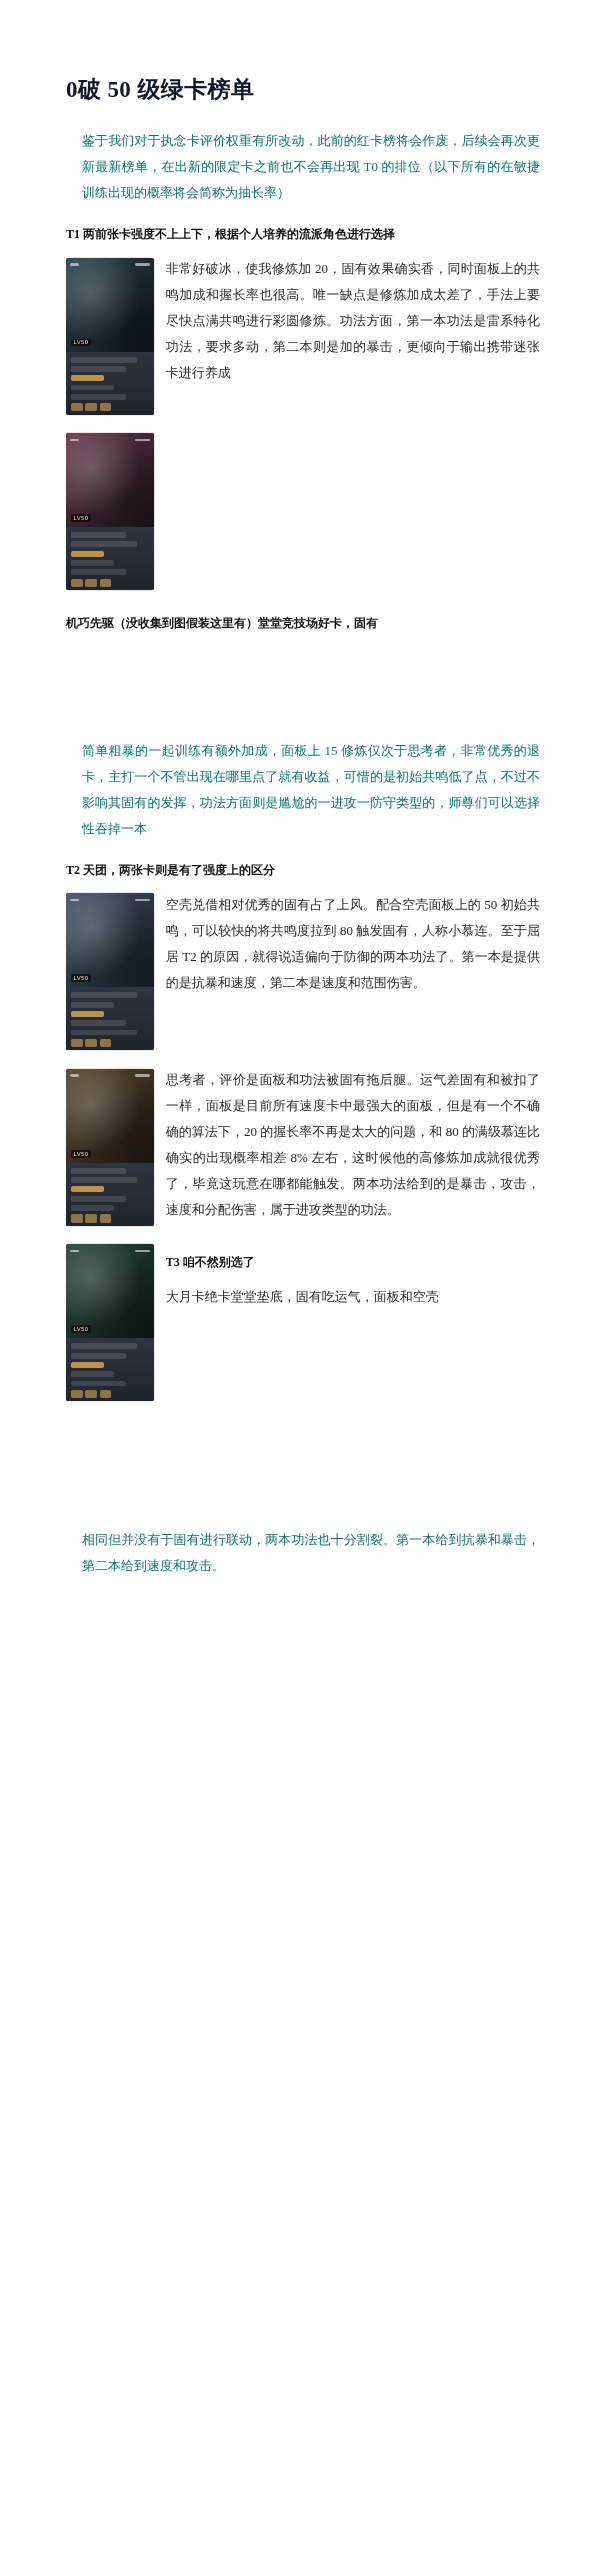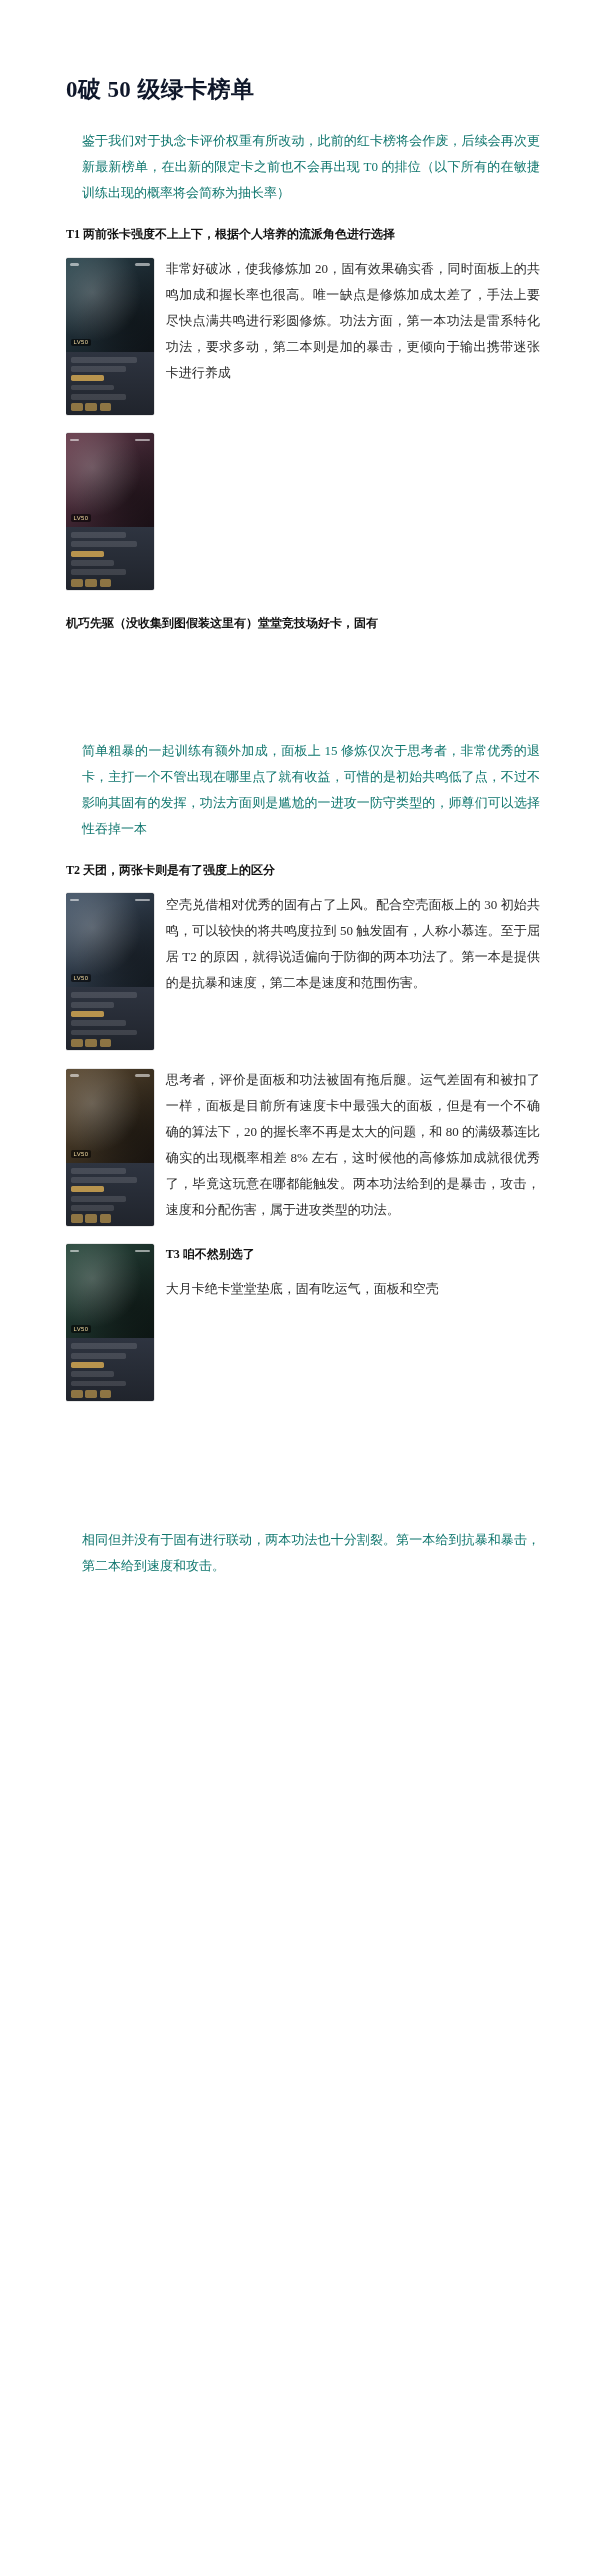--- a/index.html
+++ b/index.html
@@ -238,21 +238,21 @@
           <div class="row acc"></div>
           <div class="row w70"></div>
           <div class="row w85"></div>
           <div class="chips">
               <span></span>
               <span></span>
               <span></span>
             </div>
         </div>
       </div>
-      <div class="text">空壳兑借相对优秀的固有占了上风。配合空壳面板上的 30 初始共鸣，可以较快的将共鸣度拉到 50 触发固有，人称小慕连。至于屈居 T2 的原因，就得说适偏向于防御的两本功法了。第一本是提供的是抗暴和速度，第二本是速度和范围伤害。</div>
+      <div class="text">空壳兑借相对优秀的固有占了上风。配合空壳面板上的 50 初始共鸣，可以较快的将共鸣度拉到 80 触发固有，人称小慕连。至于屈居 T2 的原因，就得说适偏向于防御的两本功法了。第一本是提供的是抗暴和速度，第二本是速度和范围伤害。</div>
     </div>
 
     <div class="figblock clearfix">
       <div class="thumb">
         <div class="art art-d"></div>
         <div class="topbar">
             <i class="sm"></i>
             <i></i>
           </div>
         <div class="badge">LV50</div>
@@ -286,21 +286,21 @@
           <div class="row acc"></div>
           <div class="row w55"></div>
           <div class="row w70"></div>
           <div class="chips">
               <span></span>
               <span></span>
               <span></span>
             </div>
         </div>
       </div>
-      <h2 class="sub" style="margin-top:0">T3 咱不然别选了</h2>
+      <h2 class="sub" style="margin-top:8px">T3 咱不然别选了</h2>
       <div class="text">大月卡绝卡堂堂垫底，固有吃运气，面板和空壳</div>
     </div>
 
     <div class="gap-block tall"></div>
 
     <p class="para">相同但并没有于固有进行联动，两本功法也十分割裂。第一本给到抗暴和暴击，第二本给到速度和攻击。</p>
 
     <div class="bottom-space"></div>
   </div>
 </div>

